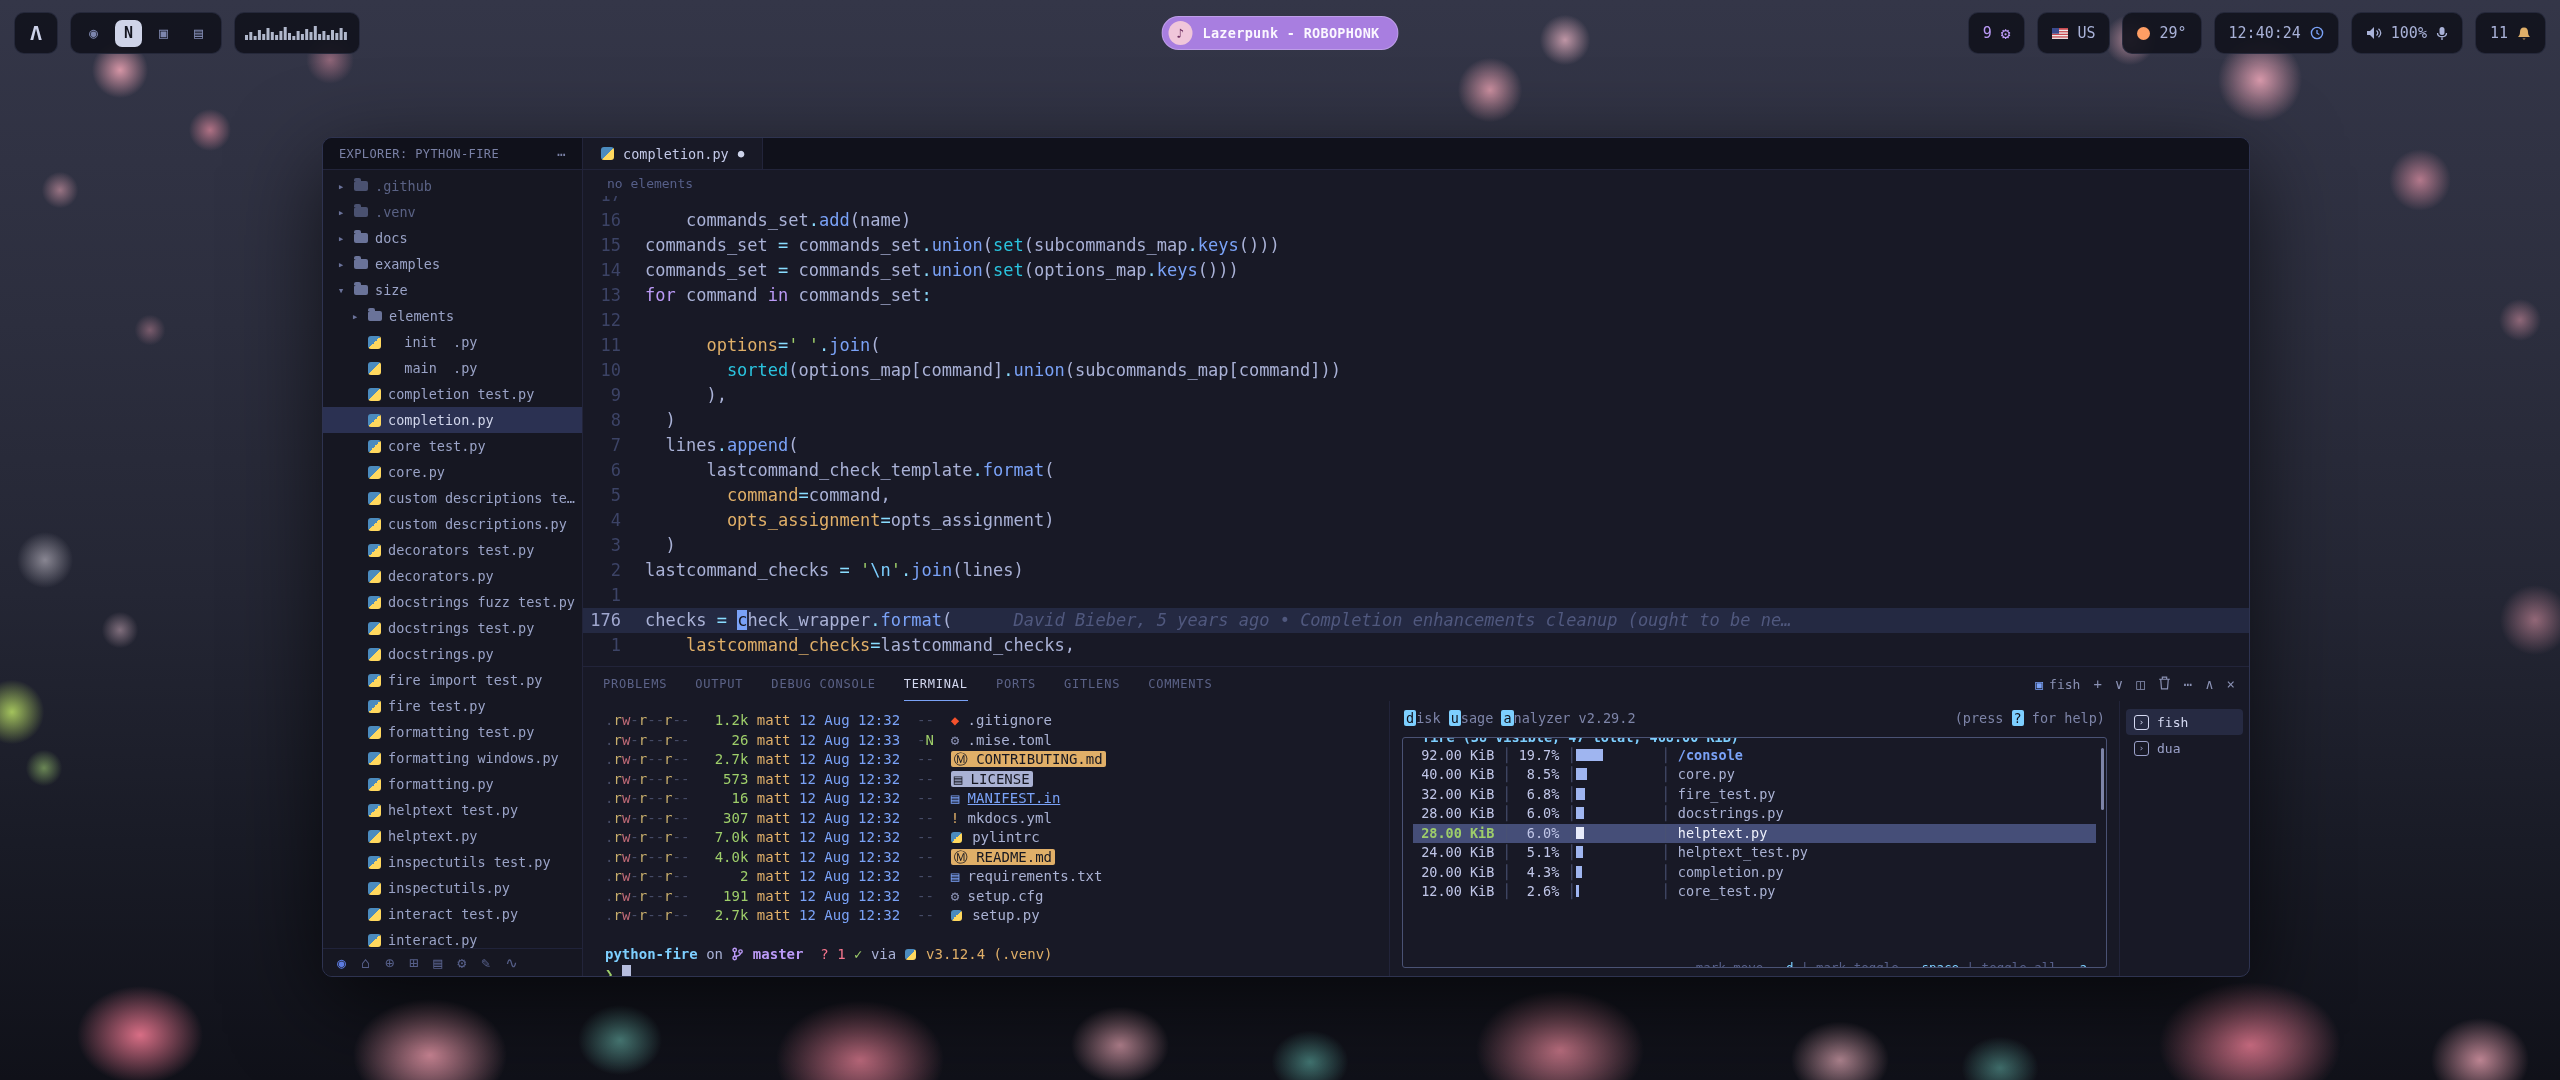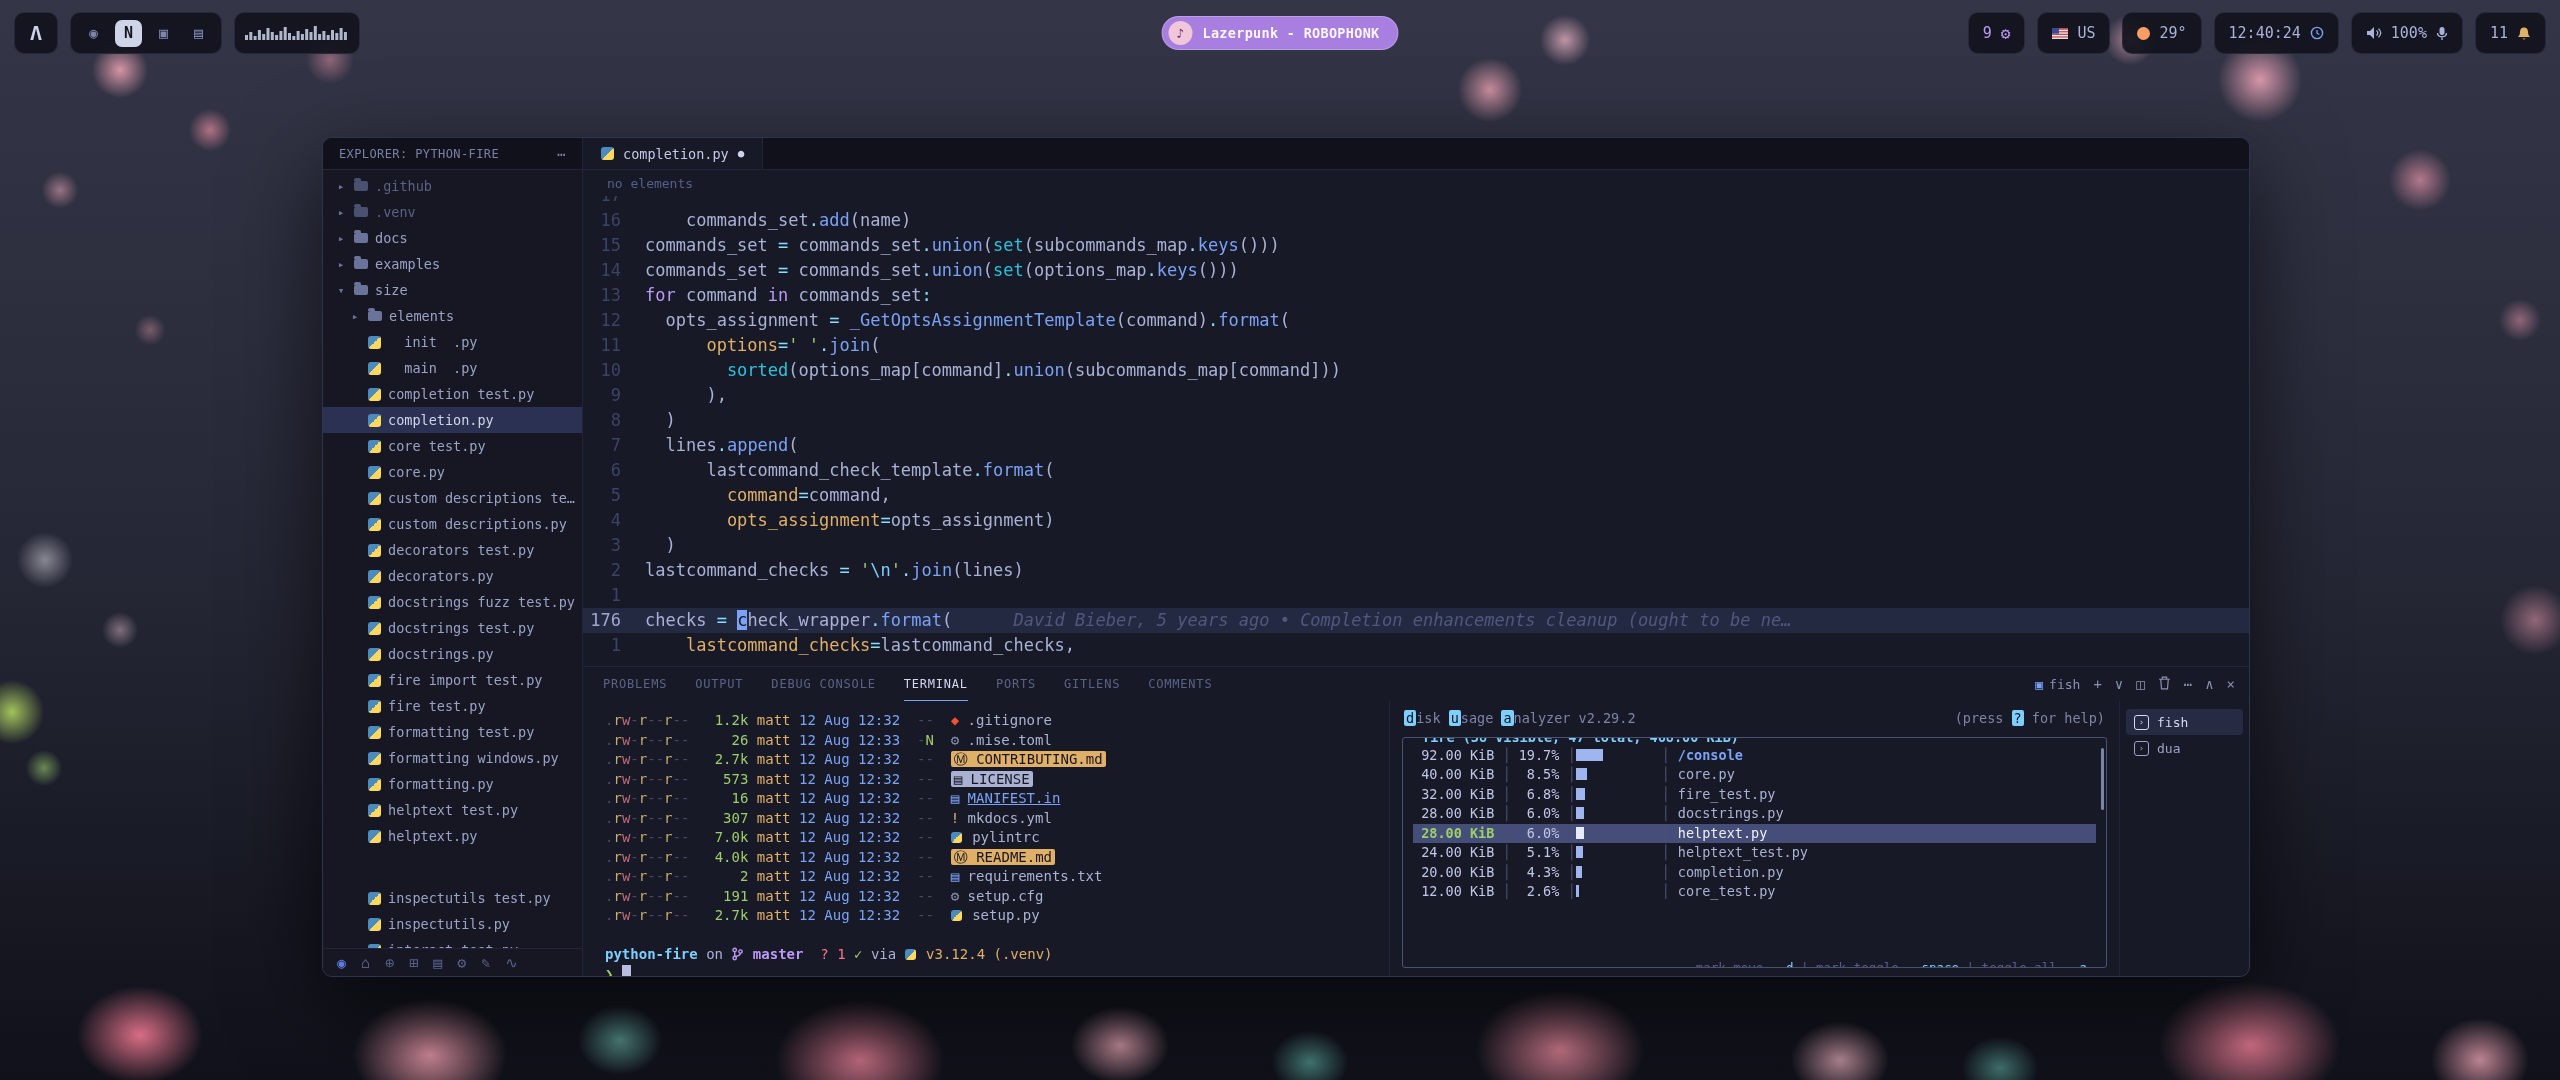--- a/index.html
+++ b/index.html
@@ -385,21 +385,21 @@
           <div class="trow" style="padding-left: 26px;">
             <span class="chev"></span>
             <span class="py-ic"></span>
             <span class="tlabel">helptext_test.py</span>
           </div>
           <div class="trow" style="padding-left: 26px;">
             <span class="chev"></span>
             <span class="py-ic"></span>
             <span class="tlabel">helptext.py</span>
           </div>
-          <div class="trow" style="padding-left: 26px; margin-top: 36px;">
+          <div class="trow" style="padding-left: 26px;">
             <span class="chev"></span>
             <span class="py-ic"></span>
             <span class="tlabel">inspectutils_test.py</span>
           </div>
           <div class="trow" style="padding-left: 26px;">
             <span class="chev"></span>
             <span class="py-ic"></span>
             <span class="tlabel">inspectutils.py</span>
           </div>
           <div class="trow" style="padding-left: 26px;">
@@ -428,21 +428,21 @@
       <div class="breadcrumb">
           <span>no elements</span>
         </div>
       <div class="code">
           <div class="code-inner" id="code-inner">
             <div class="cline"><span class="gut">17</span><span class="ctext"><span class="tk-s">  """</span></span></div>
             <div class="cline"><span class="gut">16</span><span class="ctext"><span class="tk-f">    commands_set</span><span class="tk-o">.</span><span class="tk-b">add</span><span class="tk-f">(name)</span></span></div>
             <div class="cline"><span class="gut">15</span><span class="ctext"><span class="tk-f">commands_set </span><span class="tk-o">= </span><span class="tk-f">commands_set</span><span class="tk-o">.</span><span class="tk-b">union</span><span class="tk-f">(</span><span class="tk-t">set</span><span class="tk-f">(subcommands_map</span><span class="tk-o">.</span><span class="tk-b">keys</span><span class="tk-f">()))</span></span></div>
             <div class="cline"><span class="gut">14</span><span class="ctext"><span class="tk-f">commands_set </span><span class="tk-o">= </span><span class="tk-f">commands_set</span><span class="tk-o">.</span><span class="tk-b">union</span><span class="tk-f">(</span><span class="tk-t">set</span><span class="tk-f">(options_map</span><span class="tk-o">.</span><span class="tk-b">keys</span><span class="tk-f">()))</span></span></div>
             <div class="cline"><span class="gut">13</span><span class="ctext"><span class="tk-k">for</span><span class="tk-f"> command </span><span class="tk-k">in</span><span class="tk-f"> commands_set</span><span class="tk-o">:</span></span></div>
-            <div class="cline"><span class="gut">12</span><span class="ctext"><span class="tk-f">  opts_assignment </span><span class="tk-o">= </span><span class="tk-b">_GetOptsAssignmentTemplate</span><span class="tk-f">(command)</span><span class="tk-o">.</span><span class="tk-b">format</span><span class="tk-f">(</span></span></div>
+            <div class="cline"><span class="gut">12</span></div>
             <div class="cline"><span class="gut">11</span><span class="ctext"><span class="tk-p">      options</span><span class="tk-o">=</span><span class="tk-s">' '</span><span class="tk-o">.</span><span class="tk-b">join</span><span class="tk-f">(</span></span></div>
             <div class="cline"><span class="gut">10</span><span class="ctext"><span class="tk-t">        sorted</span><span class="tk-f">(options_map[command]</span><span class="tk-o">.</span><span class="tk-b">union</span><span class="tk-f">(subcommands_map[command]))</span></span></div>
             <div class="cline"><span class="gut">9</span><span class="ctext"><span class="tk-f">      ),</span></span></div>
             <div class="cline"><span class="gut">8</span><span class="ctext"><span class="tk-f">  )</span></span></div>
             <div class="cline"><span class="gut">7</span><span class="ctext"><span class="tk-f">  lines</span><span class="tk-o">.</span><span class="tk-b">append</span><span class="tk-f">(</span></span></div>
             <div class="cline"><span class="gut">6</span><span class="ctext"><span class="tk-f">      lastcommand_check_template</span><span class="tk-o">.</span><span class="tk-b">format</span><span class="tk-f">(</span></span></div>
             <div class="cline"><span class="gut">5</span><span class="ctext"><span class="tk-p">        command</span><span class="tk-o">=</span><span class="tk-f">command,</span></span></div>
             <div class="cline"><span class="gut">4</span><span class="ctext"><span class="tk-p">        opts_assignment</span><span class="tk-o">=</span><span class="tk-f">opts_assignment)</span></span></div>
             <div class="cline"><span class="gut">3</span><span class="ctext"><span class="tk-f">  )</span></span></div>
             <div class="cline"><span class="gut">2</span><span class="ctext"><span class="tk-f">lastcommand_checks </span><span class="tk-o">= </span><span class="tk-s">'</span><span class="tk-e">\n</span><span class="tk-s">'</span><span class="tk-o">.</span><span class="tk-b">join</span><span class="tk-f">(lines)</span></span></div>

